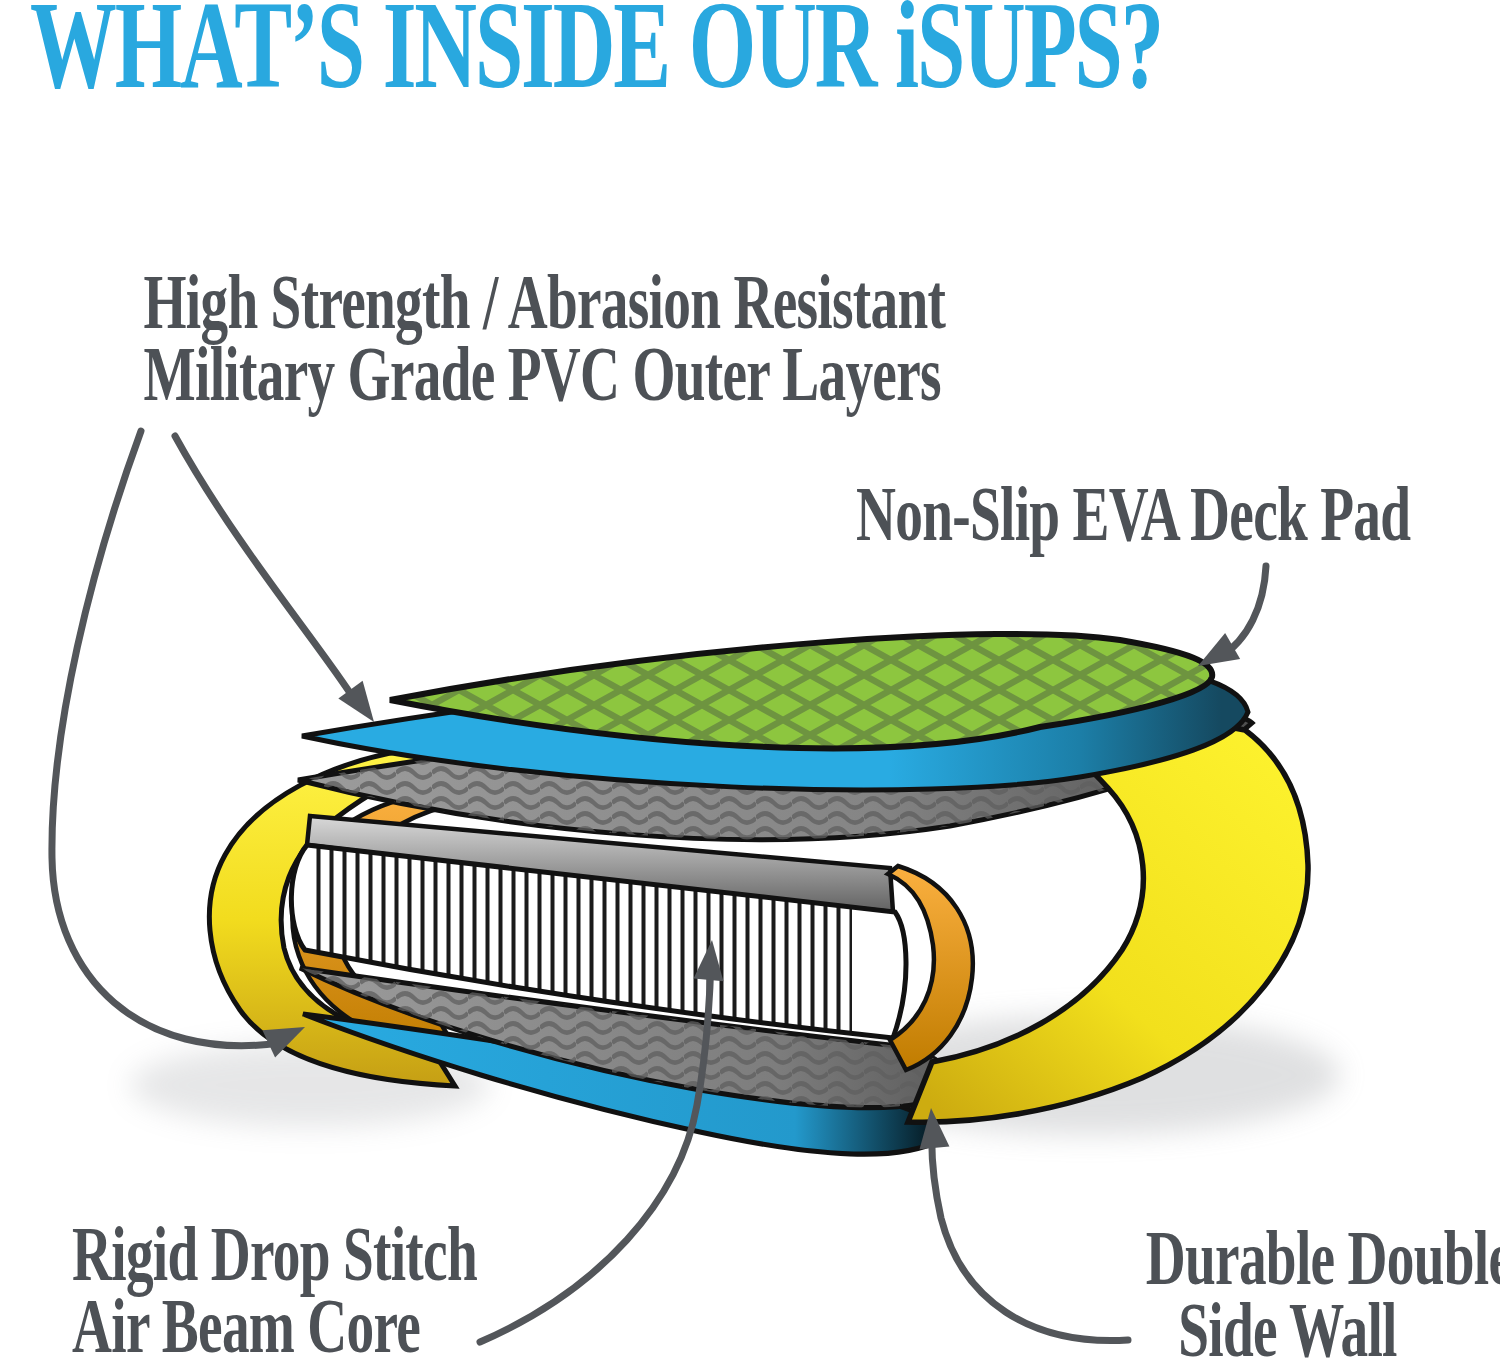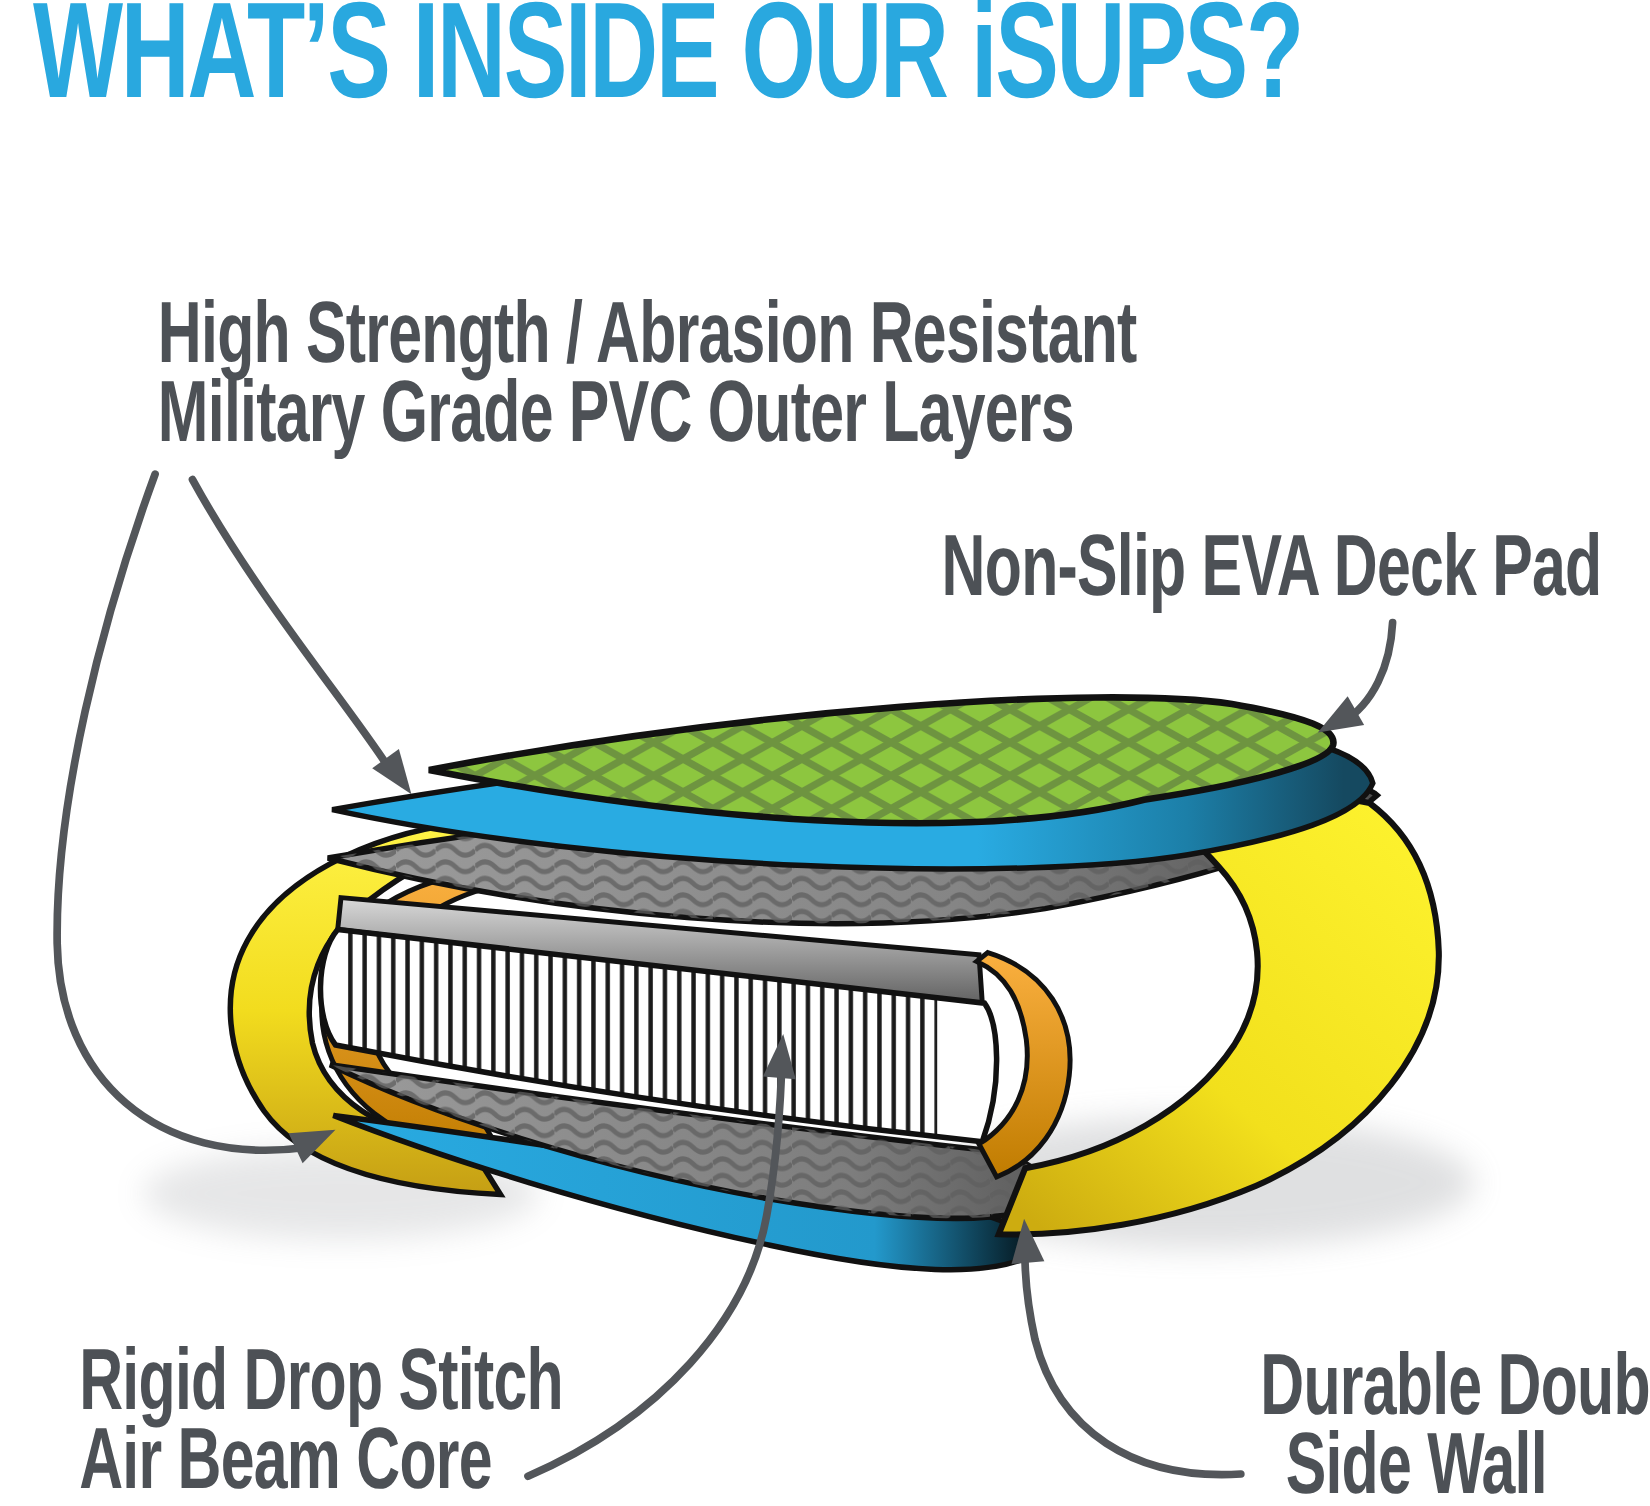--- a/index.html
+++ b/index.html
@@ -1,17 +1,17 @@
 <!DOCTYPE html>
 <html><head>
 <meta charset="utf-8">
 <style>
   html,body{margin:0;padding:0;background:#ffffff;}
   .stage{position:relative;width:1500px;height:1369px;background:#ffffff;overflow:hidden;
-         font-family:Liberation Sans, sans-serif;}
+         font-family:Liberation Serif, serif;}
   .title{position:absolute;left:30px;top:-16px;font-size:124px;font-weight:bold;
          letter-spacing:-3px;color:#29A8DF;white-space:nowrap;
          transform:scaleX(.87);transform-origin:left top;line-height:1.0;}
   .lbl{position:absolute;color:#4D5156;font-weight:bold;font-size:79px;letter-spacing:-1px;
        line-height:0.91;text-align:center;}
   .cond{transform:scaleX(.70);transform-origin:center center;white-space:nowrap;}
   .condL{transform:scaleX(.70);transform-origin:left center;white-space:nowrap;}
   .lbl-outer{left:-5px;top:266px;width:990px;}
   .lbl-deck{left:856px;top:478px;text-align:left;}
   .lbl-core{left:0px;top:1218px;width:480px;}

